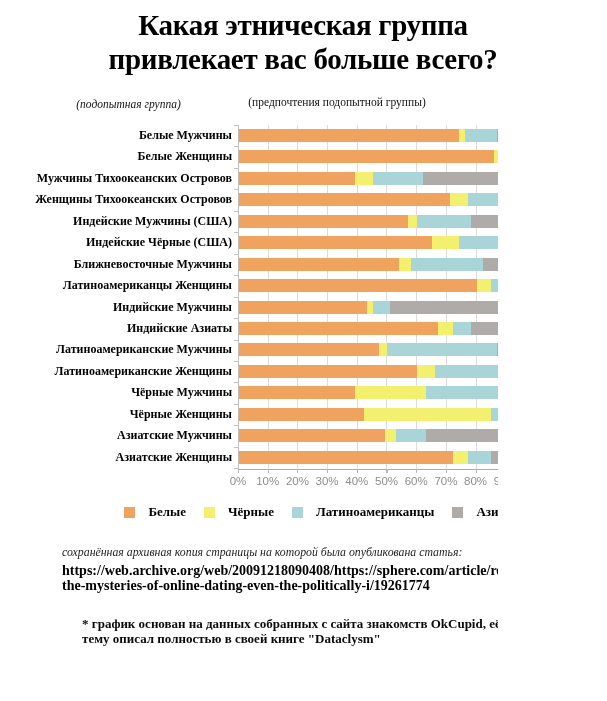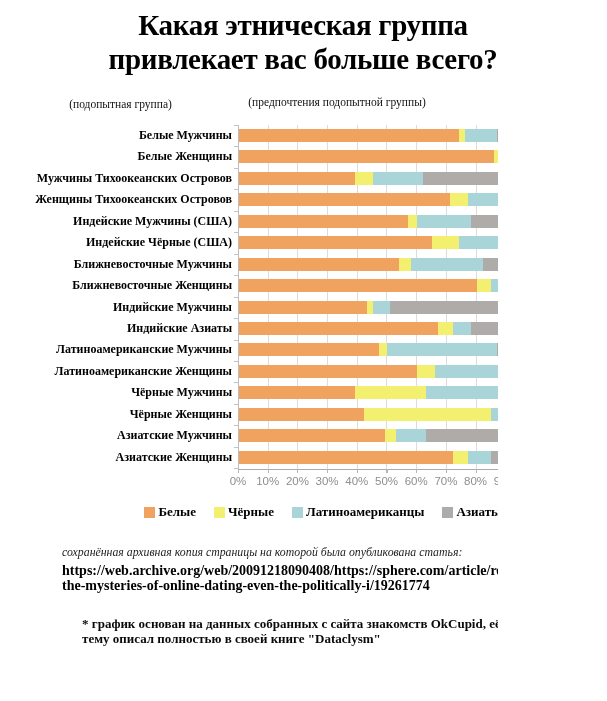--- a/index.html
+++ b/index.html
@@ -3,21 +3,21 @@
 <meta charset="utf-8">
 <style>
   html,body{margin:0;padding:0;background:#ffffff;}
   .page{position:relative;width:498px;height:701px;background:#ffffff;overflow:hidden;
         font-family:"Liberation Serif",serif;color:#000;}
 
   .title{position:absolute;top:8px;left:68px;width:470px;text-align:center;
          font-size:29px;font-weight:bold;line-height:34px;letter-spacing:-0.3px;}
 
   .subtitle{position:absolute;font-size:11.5px;color:#111;}
-  .subtitle.left{top:98px;left:4px;width:233px;text-align:center;}
+  .subtitle.left{top:98px;left:12px;width:233px;text-align:center;font-style:italic;}
   .subtitle.right{top:96px;left:237px;width:200px;text-align:center;}
 
   .chart{position:absolute;top:125px;left:0;width:607px;height:375px;}
   .plot-bg{position:absolute;left:238px;top:0;width:297px;height:344px;
            border-left:1px solid #BDBDBD;border-right:1px solid #C9C9C9;border-bottom:1px solid #ABABAB;
            background-image:repeating-linear-gradient(to right,transparent 0 28.7px,#DCDCDC 28.7px 29.7px);}
   .y-ticks{position:absolute;left:234px;top:0;width:4px;height:344px;
            background-image:repeating-linear-gradient(to bottom,#C4C4C4 0 1px,transparent 1px 21.45px);}
   .x-ticks{position:absolute;left:238px;top:344px;width:298px;height:4px;
            background-image:repeating-linear-gradient(to right,#B5B5B5 0 1px,transparent 1px 29.7px);}
@@ -27,21 +27,21 @@
   .row-label{width:232px;padding-right:7px;text-align:right;font-weight:bold;font-size:12px;
              line-height:21.45px;white-space:nowrap;}
   .row-track{margin-left:0px;width:297px;display:flex;}
   .seg{height:13px;margin-top:4px;flex-shrink:0;}
 
   .tick-label{position:absolute;top:350px;transform:translateX(-50%);
               font-family:"Liberation Sans",sans-serif;font-size:11.5px;color:#8E8E8E;white-space:nowrap;}
 
   .legend{position:absolute;top:504px;left:0;width:607px;display:flex;justify-content:center;
           padding-left:95px;box-sizing:border-box;gap:18px;}
-  .legend-item{display:flex;align-items:center;gap:3px;}
+  .legend-item{display:flex;align-items:center;gap:13px;}
   .swatch{width:11px;height:11px;display:inline-block;}
   .legend-label{font-weight:bold;font-size:13px;white-space:nowrap;}
 
   .archive-note{position:absolute;top:545px;left:62px;width:500px;
                 font-style:italic;font-size:11.8px;color:#1c1c1c;}
   .archive-url{position:absolute;top:563px;left:62px;width:502px;
                font-weight:bold;font-size:14px;line-height:15px;overflow-wrap:anywhere;word-break:normal;}
   .footnote{position:absolute;top:616px;left:35px;width:525px;
             font-weight:600;font-size:13px;line-height:15px;color:#0a0a0a;margin-left:47px;}
 </style>
@@ -117,21 +117,21 @@
         <div class="chart-row">
           <div class="row-label">Ближневосточные Мужчины</div>
           <div class="row-track">
             <div class="seg" style="width: 54%; background: rgb(240, 163, 94);"></div>
             <div class="seg" style="width: 4%; background: rgb(242, 240, 110);"></div>
             <div class="seg" style="width: 24%; background: rgb(169, 213, 216);"></div>
             <div class="seg" style="width: 18%; background: rgb(175, 171, 168);"></div>
           </div>
         </div>
         <div class="chart-row">
-          <div class="row-label">Ближневосточные Женщины</div>
+          <div class="row-label">Латиноамериканцы Женщины</div>
           <div class="row-track">
             <div class="seg" style="width: 80%; background: rgb(240, 163, 94);"></div>
             <div class="seg" style="width: 5%; background: rgb(242, 240, 110);"></div>
             <div class="seg" style="width: 12%; background: rgb(169, 213, 216);"></div>
             <div class="seg" style="width: 3%; background: rgb(175, 171, 168);"></div>
           </div>
         </div>
         <div class="chart-row">
           <div class="row-label">Индийские Мужчины</div>
           <div class="row-track">

